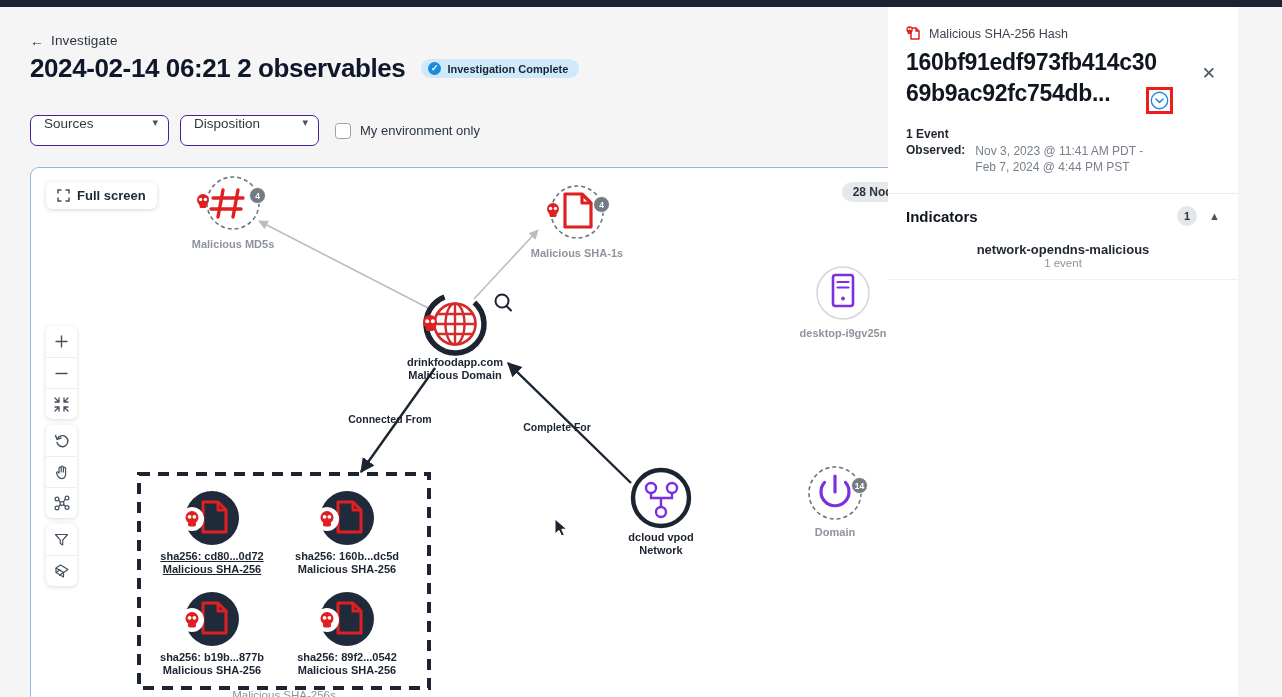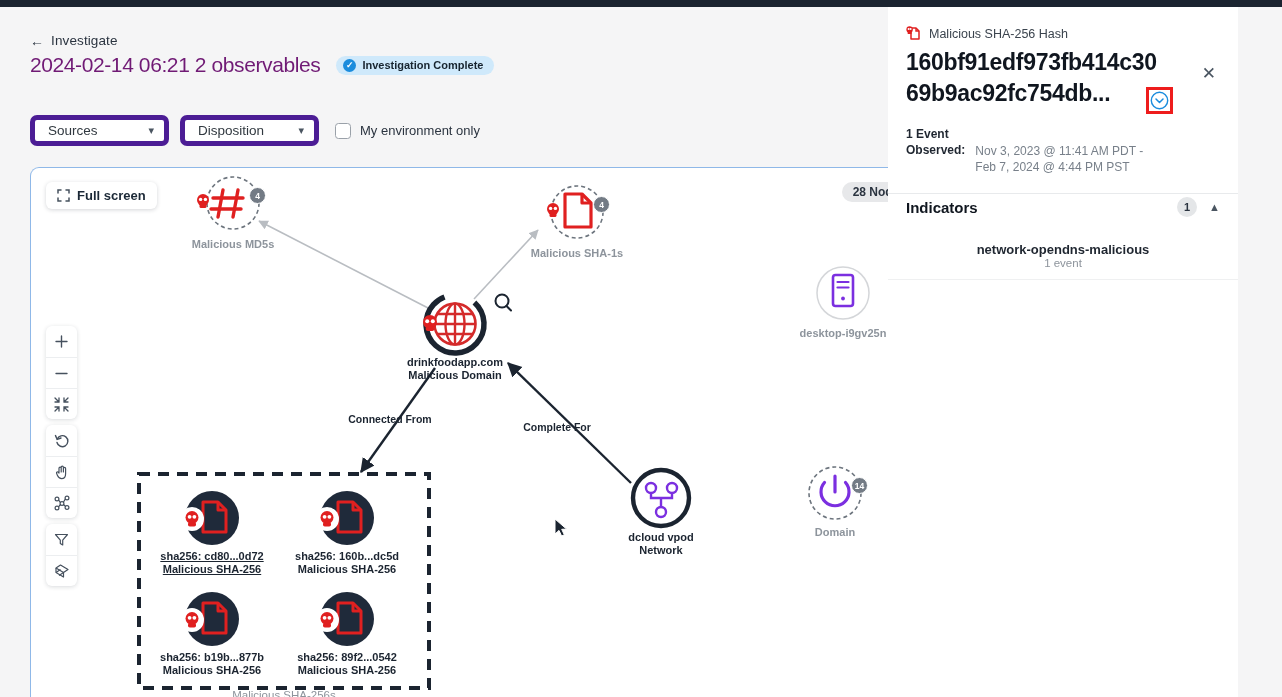--- a/index.html
+++ b/index.html
@@ -26,42 +26,42 @@
     font-size:13.5px; color:#2b3440; letter-spacing:.1px;
     display:flex; align-items:center; gap:7px;
   }
   #breadcrumb .arrow { font-size:14px; color:#2b3440; line-height:1; }
   #breadcrumb .bc-label { cursor:pointer; }
   #titlerow {
     position:absolute; left:30px; top:46px;
     display:flex; align-items:center; gap:16px;
   }
   #pagetitle {
-    font-size:21px; font-weight:normal; color:#701a75;
+    font-size:26px; font-weight:bold; color:#0f172a;
     letter-spacing:-.4px; white-space:nowrap;
   }
   #statusbadge {
     display:inline-flex; align-items:center; gap:6px;
     background:#cfe9fb; color:#17242f;
     border-radius:11px; padding:3px 11px 3px 7px;
     font-size:11px; font-weight:bold; white-space:nowrap;
   }
   #statusbadge .tick {
     width:13px; height:13px; border-radius:50%;
     background:#1a8cdd; color:#fff; font-size:9px;
     display:flex; align-items:center; justify-content:center; line-height:1;
   }
   #filters {
     position:absolute; left:30px; top:108px;
     display:flex; align-items:center; gap:11px;
   }
   .select {
     height:31px; min-width:139px;
-    border:5px solid #4c1d95; border-radius:7px; background:#fff;
-    display:flex; align-items:center; justify-content:space-between;
+    border:1px solid #4c1d95; border-radius:7px; background:#fff;
+    display:flex; align-items:flex-start; justify-content:space-between;
     padding:0 10px 0 13px; font-size:13.5px; color:#30383f; cursor:pointer;
   }
   .select .chev { font-size:11px; color:#4a5560; margin-left:20px; }
   .checkwrap { display:flex; align-items:center; gap:9px; margin-left:5px; cursor:pointer; }
   .checkbox { width:16px; height:16px; border:1.4px solid #9aa1a9; border-radius:3.5px; background:#fff; }
   .checklabel { font-size:13px; color:#2b3440; }
 
   
   #graphpanel {
     position:absolute; left:30px; top:160px;
@@ -161,21 +161,21 @@
   #sp-observed {
     position:absolute; left:18px; top:136px;
     display:flex; gap:10px; font-size:12px;
   }
   #sp-observed .k { font-weight:bold; color:#1f2630; white-space:nowrap; }
   #sp-observed .v { color:#78808a; line-height:16px; width:175px; }
   #sp-divider {
     position:absolute; left:0; top:186px; width:350px; height:1px; background:#e8eaec;
   }
   #ind-head {
-    position:absolute; left:18px; top:190px; width:314px;
+    position:absolute; left:18px; top:199px; width:314px;
     display:flex; align-items:center; justify-content:space-between;gap:38px;
   }
   #ind-head .t { font-size:15px; font-weight:bold; color:#10161f; }
   #ind-head .right { display:flex; align-items:center; gap:12px; }
   #ind-count {
     width:20px; height:20px; border-radius:50%;
     background:#e4e6e8; color:#2b3440;
     font-size:11px; font-weight:bold;
     display:flex; align-items:center; justify-content:center;
   }

